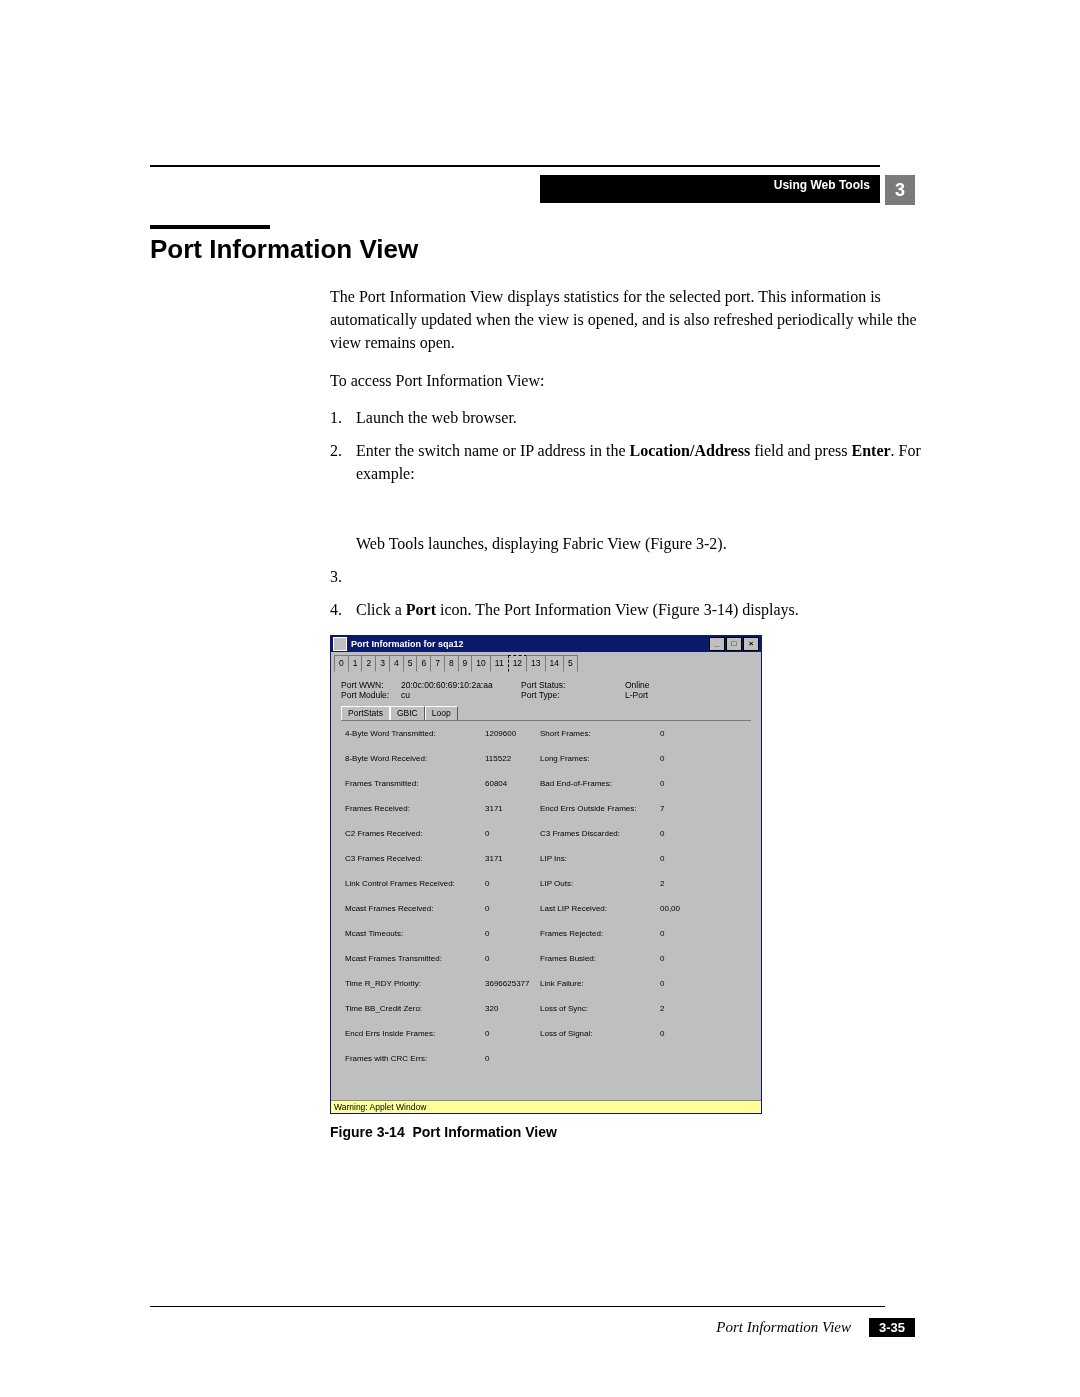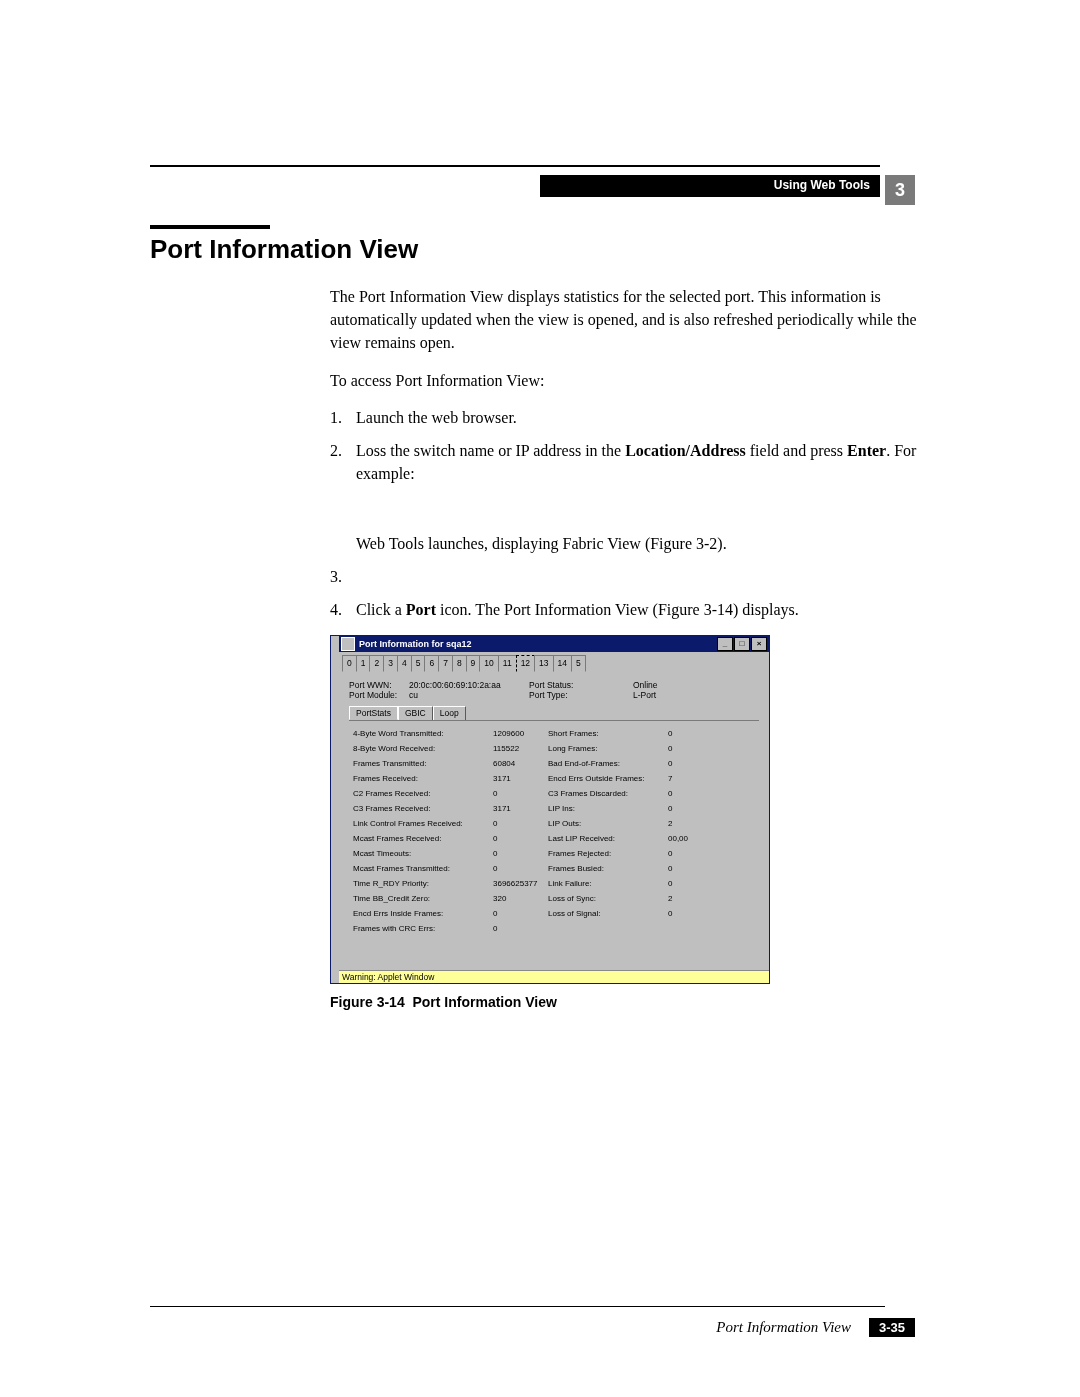--- a/index.html
+++ b/index.html
@@ -24,21 +24,21 @@
     left: 150px;
     right: 200px;
     height: 2px;
     background: #000;
   }
   .header-bar {
     position: absolute;
     top: 175px;
     right: 200px;
     width: 340px;
-    height: 22px;
+    height: 28px;
     background: #000;
     color: #fff;
     font-family: Arial, Helvetica, sans-serif;
     font-weight: bold;
     font-size: 12px;
     text-align: right;
     line-height: 20px;
     padding-right: 10px;
     box-sizing: border-box;
   }
@@ -86,21 +86,20 @@
 
   
   .figure-wrap { margin-left: 180px; margin-top: 12px; }
   .app-window {
     width: 430px;
     border: 1px solid #0b1a6b;
     background: #bfbfbf;
     font-family: 'MS Sans Serif', Tahoma, Arial, sans-serif;
     font-size: 9px;
     color: #000;
-    padding-left: 8px;
   }
   .titlebar {
     background: #0b1a6b;
     color: #fff;
     height: 16px;
     line-height: 16px;
     padding: 0 2px 0 2px;
     font-weight: bold;
     display: flex;
     align-items: center;
@@ -151,21 +150,21 @@
     font-size:8.5px;
   }
   .sub-tab.active { border:1px solid #fff; border-bottom:1px solid #bfbfbf; }
   .stats-panel {
     border-top:1px solid #7a7a7a;
     margin:0 10px 6px 10px;
     padding:8px 4px 30px 4px;
     font-size:8px;
     display:grid;
     grid-template-columns: 140px 55px 120px 40px;
-    row-gap:5px;
+    row-gap:15px;
     line-height:10px;
   }
   .warn-bar {
     background:#ffff99;
     font-size:8.5px;
     padding:1px 3px;
     border-top:1px solid #888;
   }
   .figure-caption {
     font-family: Arial, Helvetica, sans-serif;
@@ -220,21 +219,21 @@
     <p>To access Port Information View:</p>
 
     <ol class="steps">
       <li>
           <span class="num">1.</span>
           <span>Launch the web browser.</span>
         </li>
       <li>
           <span class="num">2.</span>
         <span>
-          <span>Loss the switch name or IP address in the </span><b>Location/Address</b><span> field and press </span><b>Enter</b><span>. For example:</span>
+          <span>Enter the switch name or IP address in the </span><b>Location/Address</b><span> field and press </span><b>Enter</b><span>. For example:</span>
           <br><br>
           <br>
           <span>Web Tools launches, displaying Fabric View (Figure 3-2).</span>
         </span>
       </li>
       <li>
           <span class="num">3.</span>
       </li>
       <li>
           <span class="num">4.</span>

